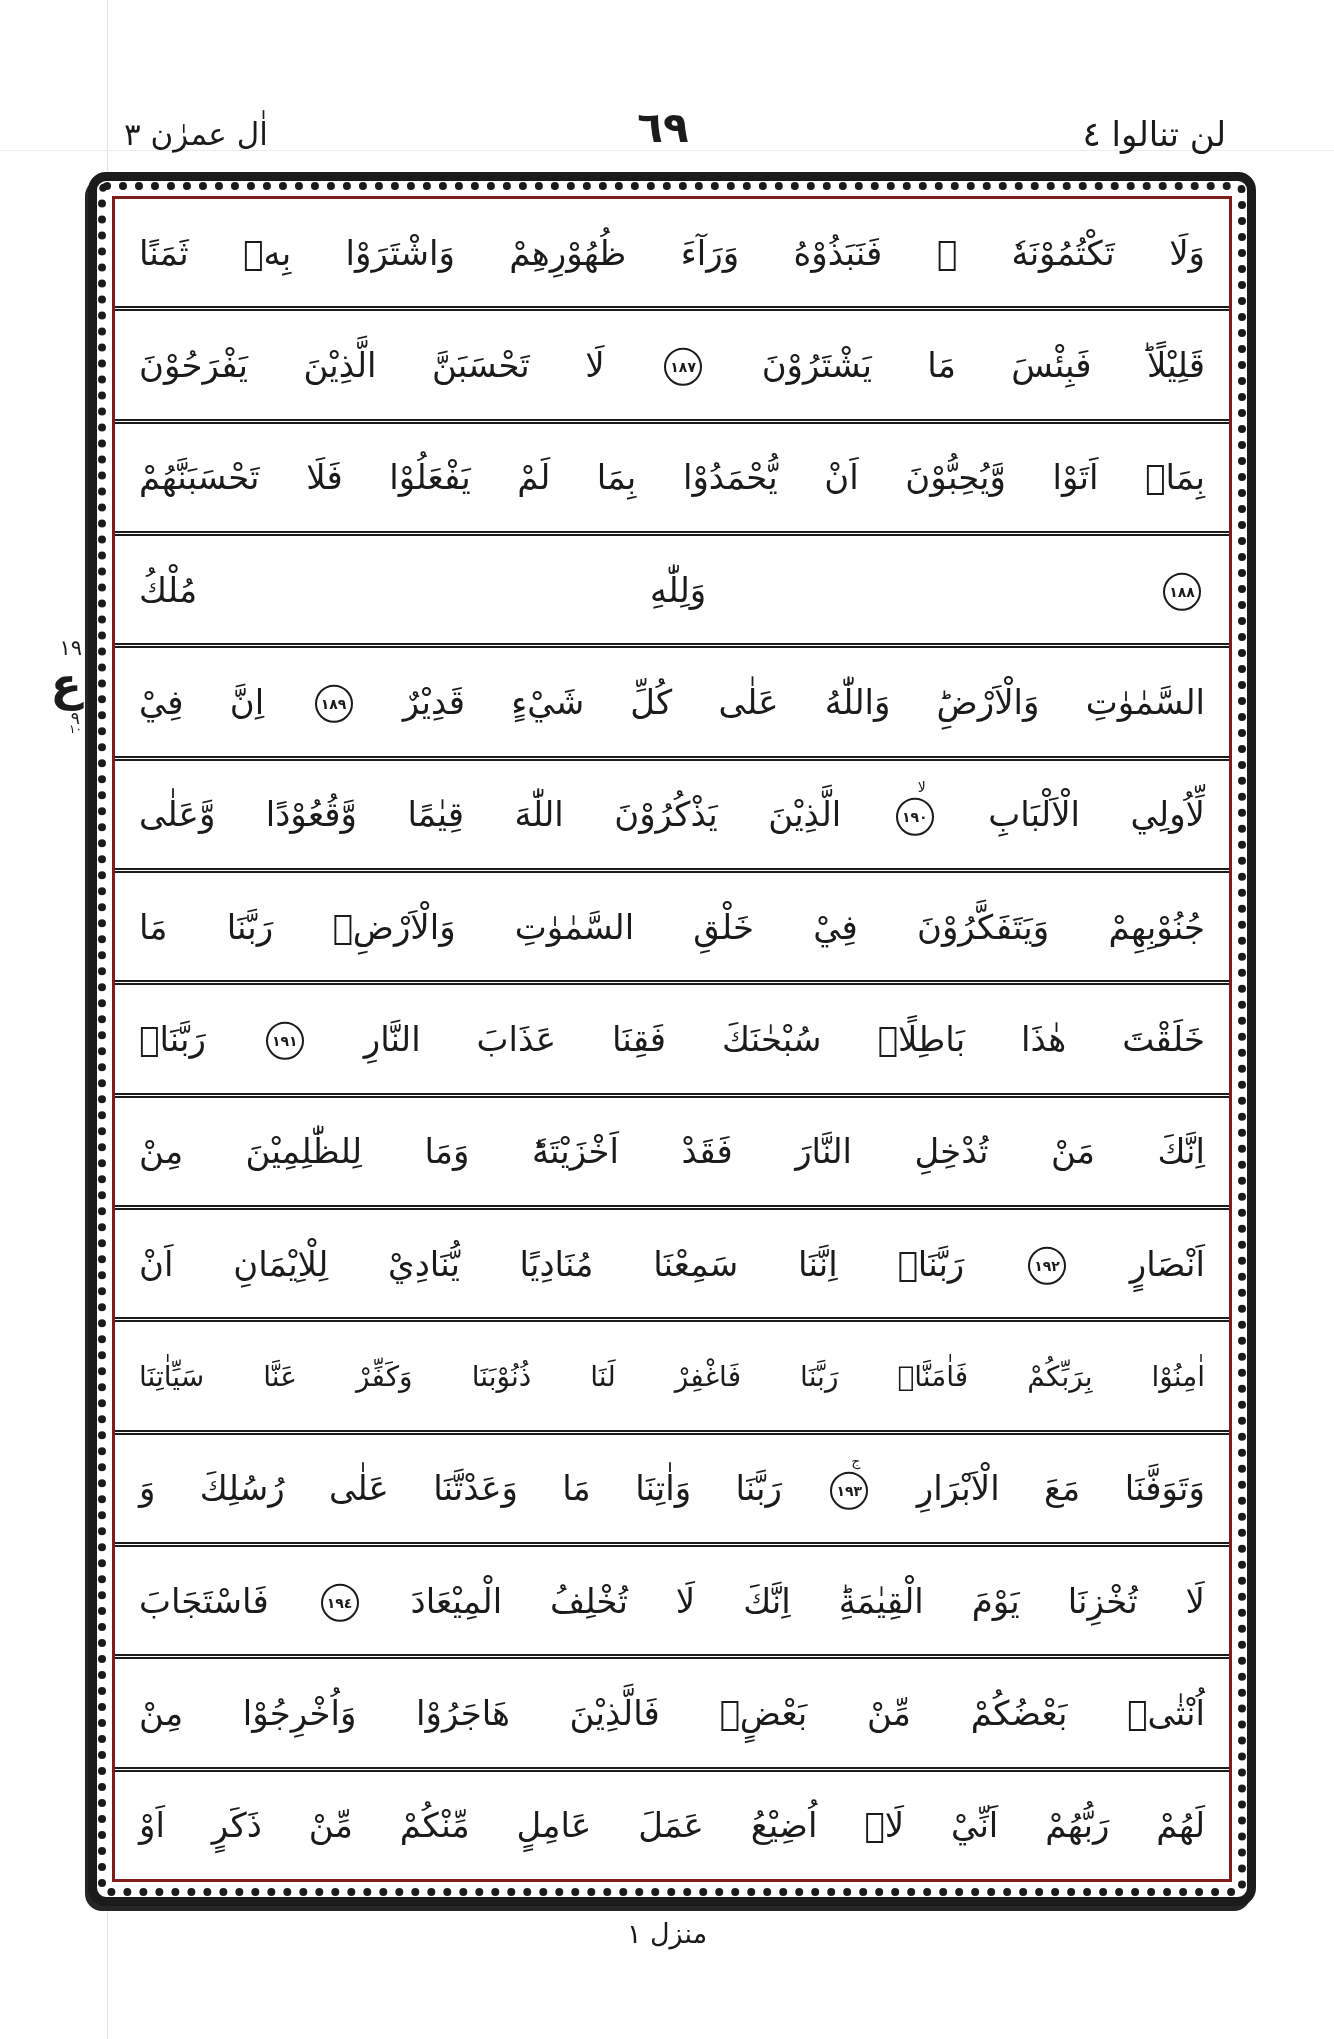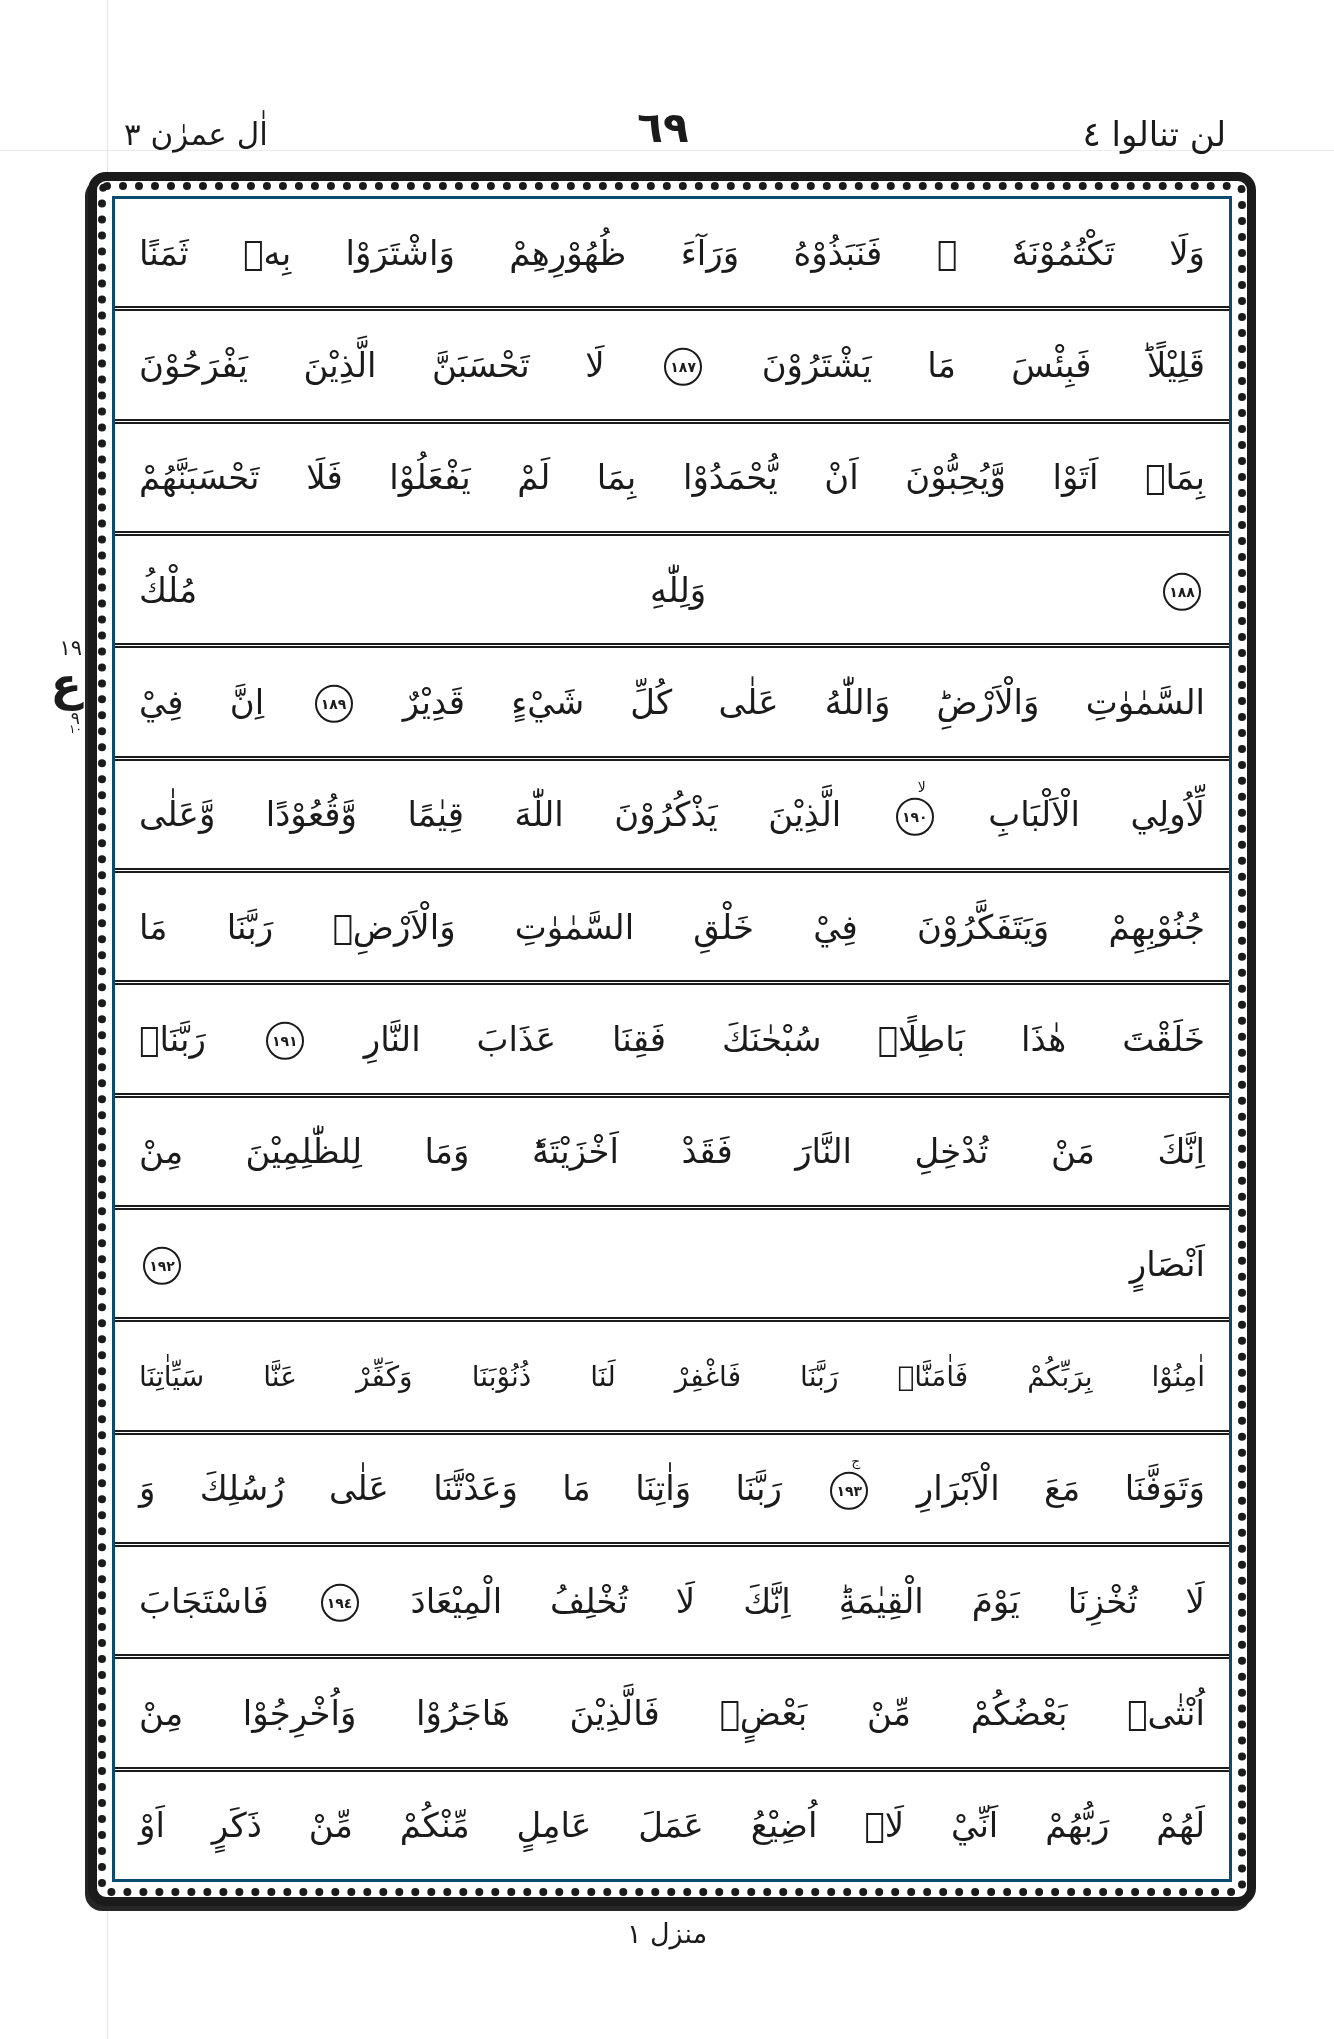--- a/index.html
+++ b/index.html
@@ -21,21 +21,21 @@
   .ruku .r-top { font-size:21px; margin-bottom:2px; }
   .ruku .r-ain { font-size:46px; font-weight:bold; position:relative; display:block; }
   .ruku .r-side { position:absolute; font-size:17px; right:2px; top:72px; }
   .ruku .r-bottom { font-size:12px; display:block; margin-top:16px; }
 
   
   .frame { position:absolute; left:88px; top:172px; width:1168px; height:1734px;
            border:9px solid #1b1b1b; border-radius:18px;
            box-shadow:-4px 6px 0 -1px #262626; background:#fff; }
   .beads { position:absolute; inset:1px; border:8px dotted #1b1b1b; border-radius:9px; }
-  .inner { position:absolute; inset:15px; border:3px solid #0c4a6e; display:flex; flex-direction:column; background:#fff; }
+  .inner { position:absolute; inset:15px; border:3px solid #7f1d1d; display:flex; flex-direction:column; background:#fff; }
 
   .row { flex:1 1 0; min-height:0; padding:0 24px; position:relative; overflow:visible; }
   .row:not(:last-child){ border-bottom:5px double #1b1b1b; }
   .line { display:block; direction:rtl; unicode-bidi:embed;
           text-align:justify; text-align-last:justify;
           font-size:34px; line-height:1.25; font-weight:500;
           position:relative; top:50%; transform:translateY(-50%);
           white-space:normal; word-spacing:2px; }
   .row.condensed .line { font-size:28px; letter-spacing:-0.5px; }
 
@@ -95,21 +95,21 @@
       <div class="row">
         <span class="line"><span>جُنُوْبِهِمْ وَيَتَفَكَّرُوْنَ فِيْ خَلْقِ السَّمٰوٰتِ وَالْاَرْضِۚ رَبَّنَا مَا</span></span>
       </div>
       <div class="row">
         <span class="line"><span>خَلَقْتَ هٰذَا بَاطِلًاۚ سُبْحٰنَكَ فَقِنَا عَذَابَ النَّارِ</span> <span class="ayah-marker"><span class="num">١٩١</span></span> <span>رَبَّنَاۤ</span></span>
       </div>
       <div class="row">
         <span class="line"><span>اِنَّكَ مَنْ تُدْخِلِ النَّارَ فَقَدْ اَخْزَيْتَهٗؕ وَمَا لِلظّٰلِمِيْنَ مِنْ</span></span>
       </div>
       <div class="row">
-        <span class="line"><span>اَنْصَارٍ</span> <span class="ayah-marker"><span class="num">١٩٢</span></span> </span>
+        <span class="line"><span>اَنْصَارٍ</span> <span class="ayah-marker"><span class="num">١٩٢</span></span> <span>رَبَّنَاۤ اِنَّنَا سَمِعْنَا مُنَادِيًا يُّنَادِيْ لِلْاِيْمَانِ اَنْ</span></span>
       </div>
       <div class="row condensed">
         <span class="line"><span>اٰمِنُوْا بِرَبِّكُمْ فَاٰمَنَّاۖ رَبَّنَا فَاغْفِرْ لَنَا ذُنُوْبَنَا وَكَفِّرْ عَنَّا سَيِّاٰتِنَا</span></span>
       </div>
       <div class="row">
         <span class="line"><span>وَتَوَفَّنَا مَعَ الْاَبْرَارِ</span> <span class="ayah-marker"><span class="num">١٩٣</span><span class="above">ج</span></span> <span>رَبَّنَا وَاٰتِنَا مَا وَعَدْتَّنَا عَلٰى رُسُلِكَ وَ</span></span>
       </div>
       <div class="row">
         <span class="line"><span>لَا تُخْزِنَا يَوْمَ الْقِيٰمَةِؕ اِنَّكَ لَا تُخْلِفُ الْمِيْعَادَ</span> <span class="ayah-marker"><span class="num">١٩٤</span></span> <span>فَاسْتَجَابَ</span></span>
       </div>

